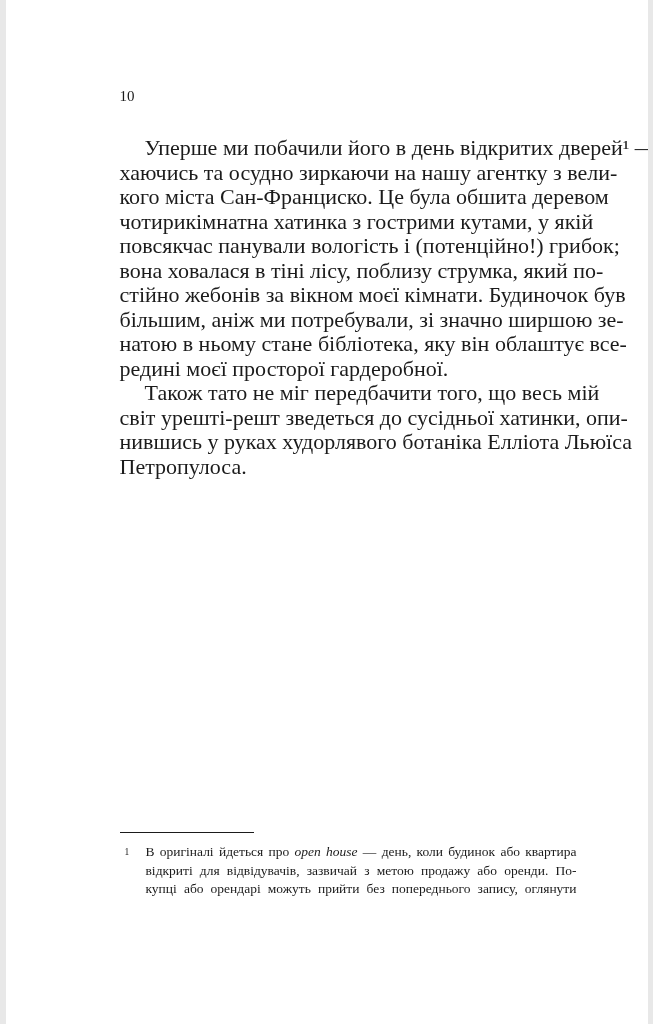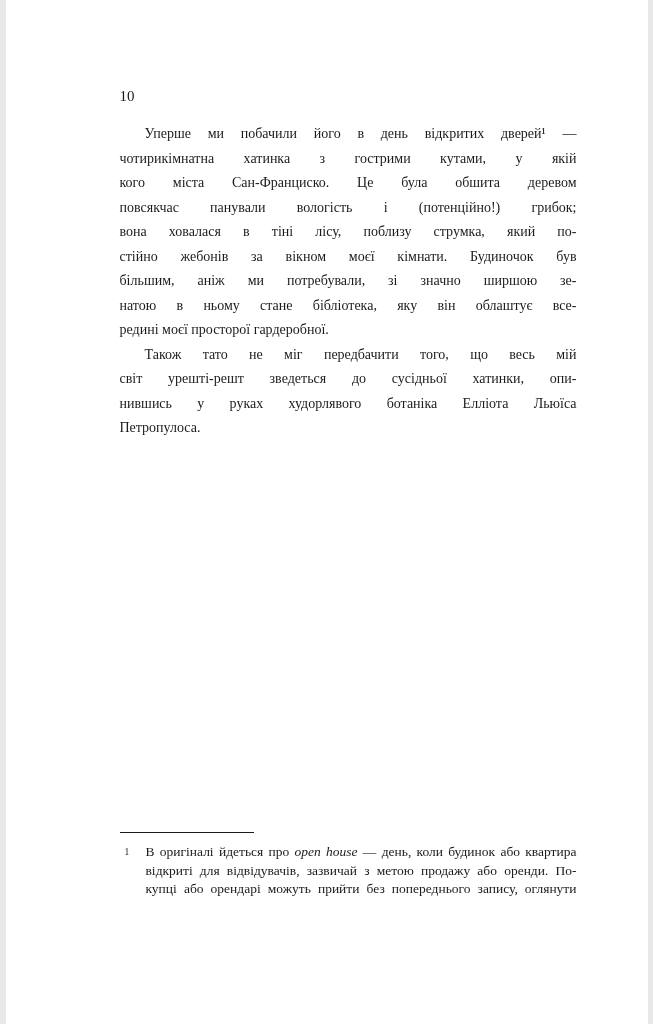--- a/index.html
+++ b/index.html
@@ -16,23 +16,23 @@
   .page-number {
     position: absolute;
     left: 114px;
     top: 88px;
     font-size: 15px;
     line-height: 16px;
   }
   .body-text {
     position: absolute;
     left: 114px;
-    top: 122px;
+    top: 136px;
     width: 457px;
-    font-size: 14px;
+    font-size: 22px;
     line-height: 24.5px;
   }
   .para { margin: 0; }
   .line { text-align: justify; white-space: nowrap; }
   .line.fill { text-align-last: justify; }
   .line.indent { text-indent: 25px; }
   .footnote {
     position: absolute;
     left: 114px;
     top: 832px;
@@ -61,22 +61,23 @@
 </style>
 </head>
 <body>
 
 <div class="page">
   <div class="page-number">10</div>
 
   <div class="body-text">
       <div class="para">
         <div class="line fill indent">Уперше ми побачили його в день відкритих дверей¹ —</div>
+        <div class="line fill">хаючись та осудно зиркаючи на нашу агентку з вели-</div>
+        <div class="line fill">кого міста Сан-Франциско. Це була обшита деревом</div>
         <div class="line fill">чотирикімнатна хатинка з гострими кутами, у якій</div>
-        <div class="line fill">кого міста Сан-Франциско. Це була обшита деревом</div>
         <div class="line fill">повсякчас панували вологість і (потенційно!) грибок;</div>
         <div class="line fill">вона ховалася в тіні лісу, поблизу струмка, який по-</div>
         <div class="line fill">стійно жебонів за вікном моєї кімнати. Будиночок був</div>
         <div class="line fill">більшим, аніж ми потребували, зі значно ширшою зе-</div>
         <div class="line fill">натою в ньому стане бібліотека, яку він облаштує все-</div>
         <div class="line">редині моєї просторої гардеробної.</div>
       </div>
       <div class="para">
         <div class="line fill indent">Також тато не міг передбачити того, що весь мій</div>
         <div class="line fill">світ урешті-решт зведеться до сусідньої хатинки, опи-</div>

